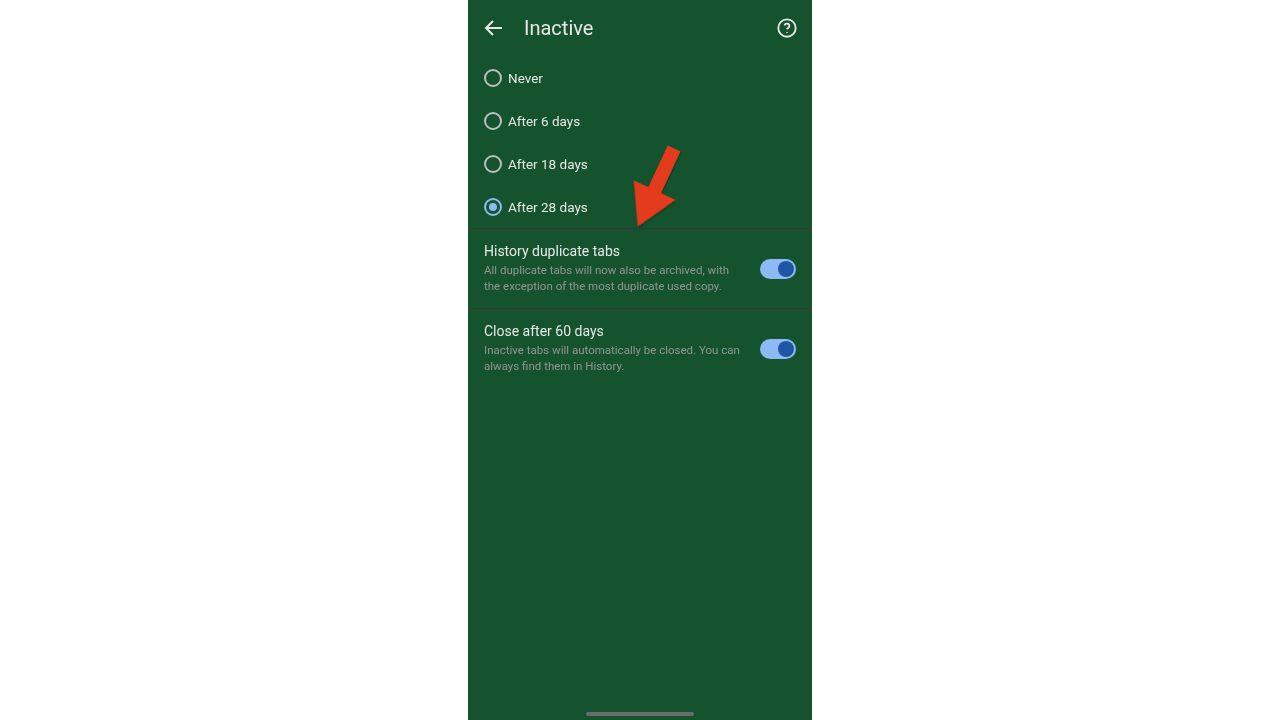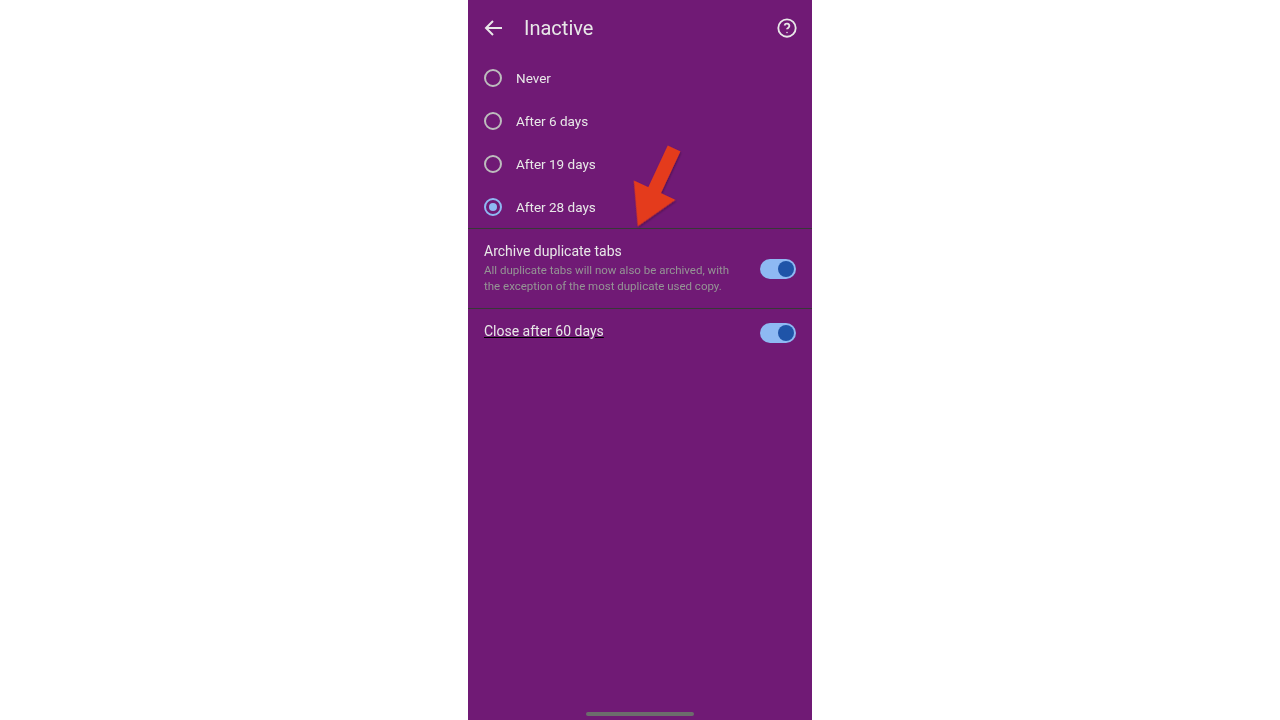--- a/index.html
+++ b/index.html
@@ -14,21 +14,21 @@
       font-family: Roboto, -apple-system, BlinkMacSystemFont, sans-serif;
       overflow: hidden;
       position: relative;
     }
     .phone-container {
       position: absolute;
       left: 468px;
       top: 0;
       width: 344px;
       height: 720px;
-      background: #701a75;
+      background: #14532d;
       display: flex;
       flex-direction: column;
     }
     .header {
       display: flex;
       align-items: center;
       height: 56px;
       padding: 0 14px;
       gap: 18px;
     }
@@ -53,21 +53,21 @@
       flex-shrink: 0;
     }
     .radio-group {
       border-bottom: 1px solid #383838;
     }
     .radio-row {
       display: flex;
       align-items: center;
       height: 43px;
       padding: 0 16px;
-      gap: 14px;
+      gap: 6px;
       cursor: pointer;
     }
     .radio-circle {
       width: 18px;
       height: 18px;
       border: 2px solid #bdbdbd;
       border-radius: 50%;
       flex-shrink: 0;
       display: flex;
       align-items: center;
@@ -90,21 +90,20 @@
     .toggle-row {
       display: flex;
       align-items: center;
       padding: 14px 16px;
       gap: 14px;
       border-bottom: 1px solid #383838;
       cursor: pointer;
     }
     .toggle-row.last {
       border-bottom: none;
-      text-decoration: underline;
     }
     .toggle-text {
       flex: 1;
     }
     .toggle-title {
       color: #e8e8e8;
       font-size: 14px;
       margin-bottom: 4px;
     }
     .toggle-desc {
@@ -175,39 +174,40 @@
     <div class="radio-row">
       <span class="radio-circle"></span>
       <span class="radio-label">Never</span>
     </div>
     <div class="radio-row">
       <span class="radio-circle"></span>
       <span class="radio-label">After 6 days</span>
     </div>
     <div class="radio-row">
       <span class="radio-circle"></span>
-      <span class="radio-label">After 19 days</span>
+      <span class="radio-label">After 18 days</span>
     </div>
     <div class="radio-row">
       <span class="radio-circle selected"></span>
       <span class="radio-label">After 28 days</span>
     </div>
   </div>
 
   <div class="toggle-row">
     <div class="toggle-text">
-      <div class="toggle-title">Archive duplicate tabs</div>
+      <div class="toggle-title">History duplicate tabs</div>
       <div class="toggle-desc">All duplicate tabs will now also be archived, with the exception of the most duplicate used copy.</div>
     </div>
     <div class="toggle-switch"></div>
   </div>
 
   <div class="toggle-row last">
     <div class="toggle-text">
       <div class="toggle-title">Close after 60 days</div>
+      <div class="toggle-desc">Inactive tabs will automatically be closed. You can always find them in History.</div>
     </div>
     <div class="toggle-switch"></div>
   </div>
 
   <div class="gesture-bar"></div>
 </div>
 
 <svg class="arrow-annotation" viewBox="0 0 60 90">
   <defs>
     <filter id="shadow" x="-20%" y="-20%" width="140%" height="140%">

